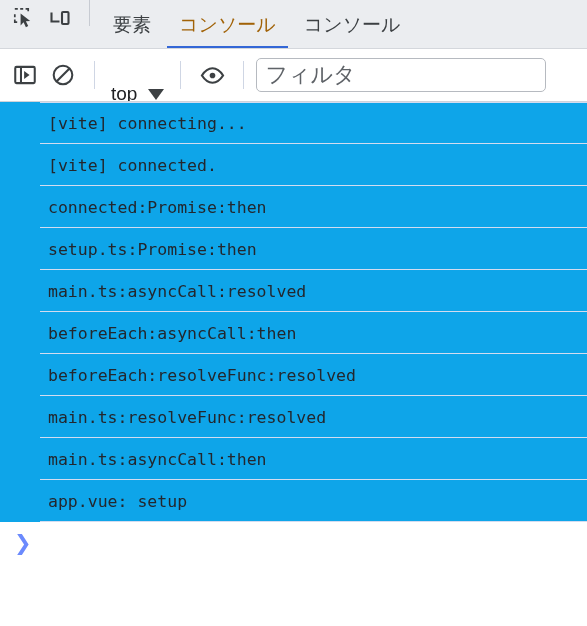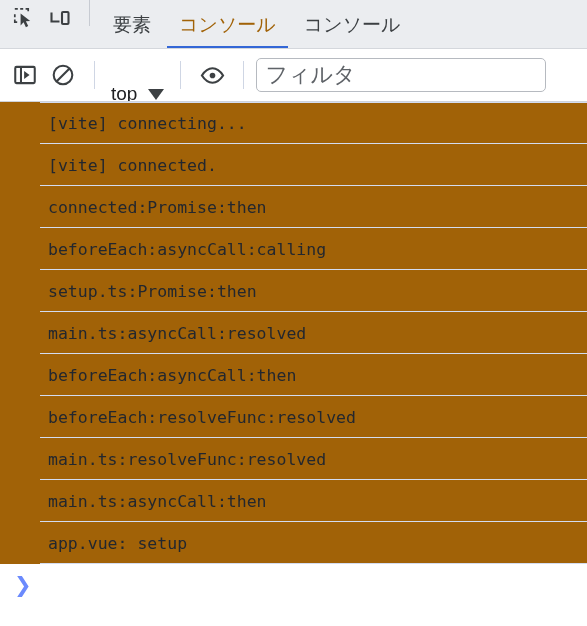--- a/index.html
+++ b/index.html
@@ -120,21 +120,21 @@
     font-family: "Liberation Sans", sans-serif;
     font-size: 22px;
     color: #202124;
     padding: 0 8px;
     outline: none;
   }
   .filter-input::placeholder { color: #5f6368; opacity: 1; }
 
   
   .console {
-    background: #a16207;
+    background: #0ea5e9;
     position: relative;
   }
   .log-row {
     position: relative;
     height: 42px;
     display: flex;
     align-items: center;
     padding-left: 48px;
     box-sizing: border-box;
     font-family: "DejaVu Sans Mono", "Liberation Mono", monospace;
@@ -253,23 +253,20 @@
   <div class="log-row first-row">
     <span>[vite] connecting...</span>
   </div>
   <div class="log-row">
     <span>[vite] connected.</span>
   </div>
   <div class="log-row">
     <span>connected:Promise:then</span>
   </div>
   <div class="log-row">
-    <span>beforeEach:asyncCall:calling</span>
-  </div>
-  <div class="log-row">
     <span>setup.ts:Promise:then</span>
   </div>
   <div class="log-row">
     <span>main.ts:asyncCall:resolved</span>
   </div>
   <div class="log-row">
     <span>beforeEach:asyncCall:then</span>
   </div>
   <div class="log-row">
     <span>beforeEach:resolveFunc:resolved</span>

